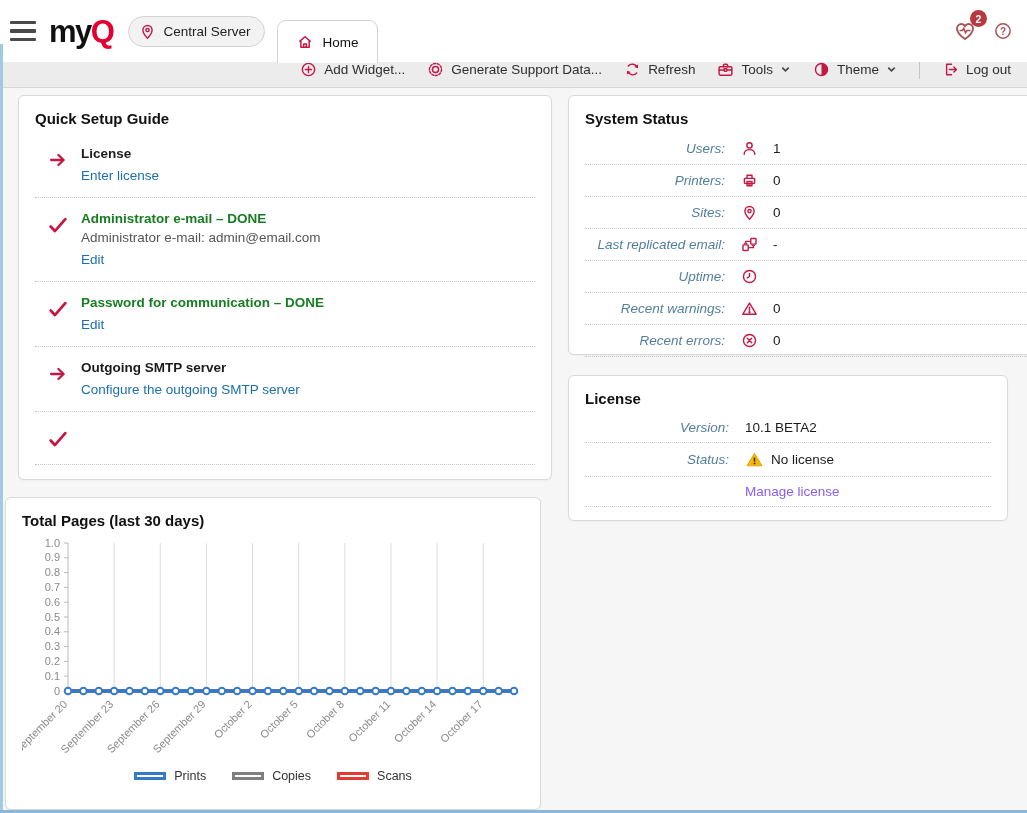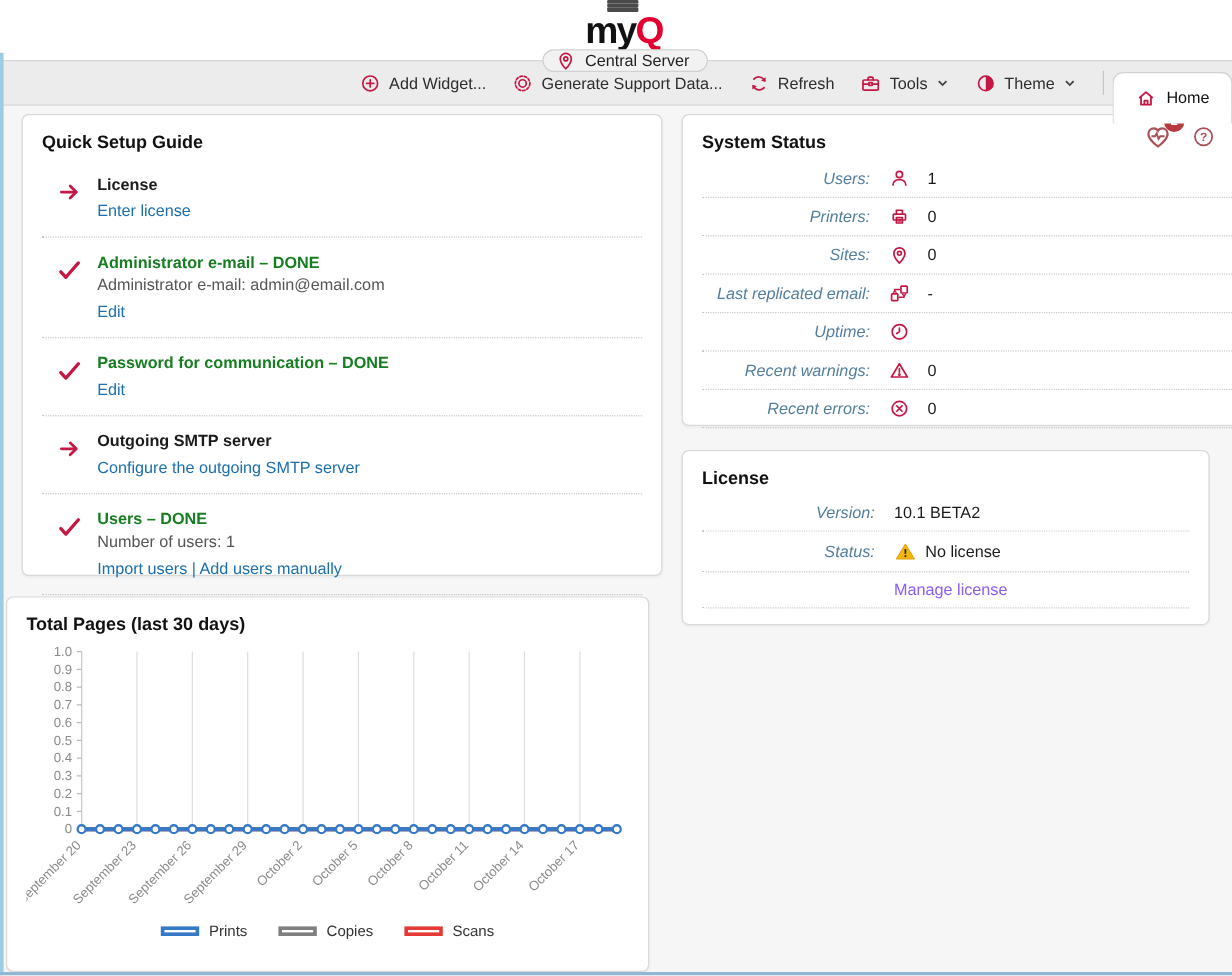--- a/index.html
+++ b/index.html
@@ -1,21 +1,21 @@
 <!DOCTYPE html>
 <html><head>
 <meta charset="utf-8">
 <style>
   * { margin:0; padding:0; box-sizing:border-box; }
   html,body { background:#e9e9e9; }
   body { font-family:"Liberation Sans","DejaVu Sans",sans-serif; }
   #page { position:relative; width:1027px; height:813px; background:#fff; overflow:hidden; }
 
   
-  #topbar { position:absolute; top:0; left:0; right:0; height:50px; background:#fff; display:flex; align-items:center; z-index:3;flex-direction:column; }
+  #topbar { position:absolute; top:0; left:0; right:0; height:62px; background:#fff; display:flex; align-items:center; z-index:3; }
   #hamburger { margin-left:10px; width:26px; height:20px; display:flex; flex-direction:column; justify-content:space-between; cursor:pointer; }
   #hamburger span { display:block; height:3.2px; background:#4a4a4a; border-radius:1px; }
   #logo { margin-left:13px; font-size:31px; font-weight:800; letter-spacing:-1.5px; line-height:1; }
   #logo .my { color:#111; }
   #logo .q  { color:#e30030; }
   #server-pill { margin-left:15px; height:31px; display:flex; align-items:center; gap:7px; padding:0 14px 0 10px;
     background:#f2f2f2; border:1px solid #d2d2d2; border-radius:16px; font-size:13.5px; color:#222; cursor:pointer; }
   #home-tab { margin-left:12px; align-self:flex-end; height:43px; margin-bottom:-1px; display:flex; align-items:center; gap:8px;
     padding:12px 18px; background:#fff; border:1px solid #d2d2d2; border-bottom:none; border-radius:9px 9px 0 0; font-size:13.5px; color:#111; z-index:4; cursor:pointer; }
   #topbar-right { margin-left:auto; margin-right:14px; display:flex; align-items:center; gap:16px; }
@@ -251,25 +251,20 @@
               <div class="qsg-links"><a>Configure the outgoing SMTP server</a></div>
             </div>
           </div>
           <div class="qsg-item">
             <div class="qsg-icon">
               <span style="display: flex;">
                 <svg width="22" height="22" viewBox="0 0 24 24" fill="none" stroke="#c41743" stroke-width="2" stroke-linecap="round" stroke-linejoin="round">
                   <path d="M4 13.6l4.6 5L20 5.6" stroke-width="3"></path>
                 </svg>
               </span>
-            </div>
-            <div>
-              <div class="qsg-title done">Users – DONE</div>
-              <div class="qsg-sub">Number of users: 1</div>
-              <div class="qsg-links"><a>Import users</a> | <a>Add users manually</a></div>
             </div>
           </div>
         </div>
     </div>
 
     <div class="panel" id="panel-chart">
       <h2>Total Pages (last 30 days)</h2>
       <div id="chart-box">
           <svg width="500" height="232" viewBox="0 0 500 232">
             <line x1="46" y1="8" x2="46" y2="160" stroke="#dddddd" stroke-width="1"></line>

